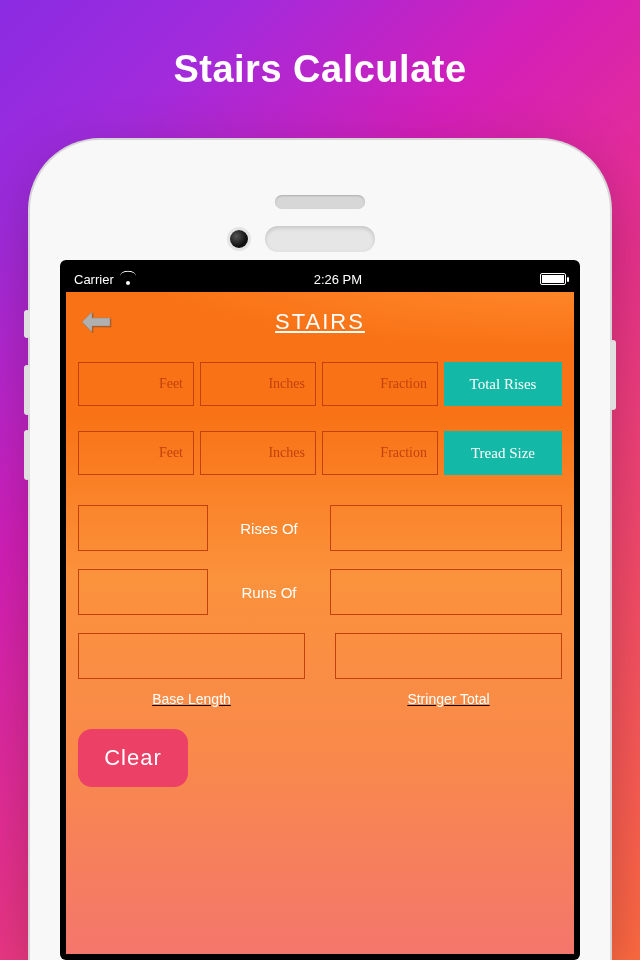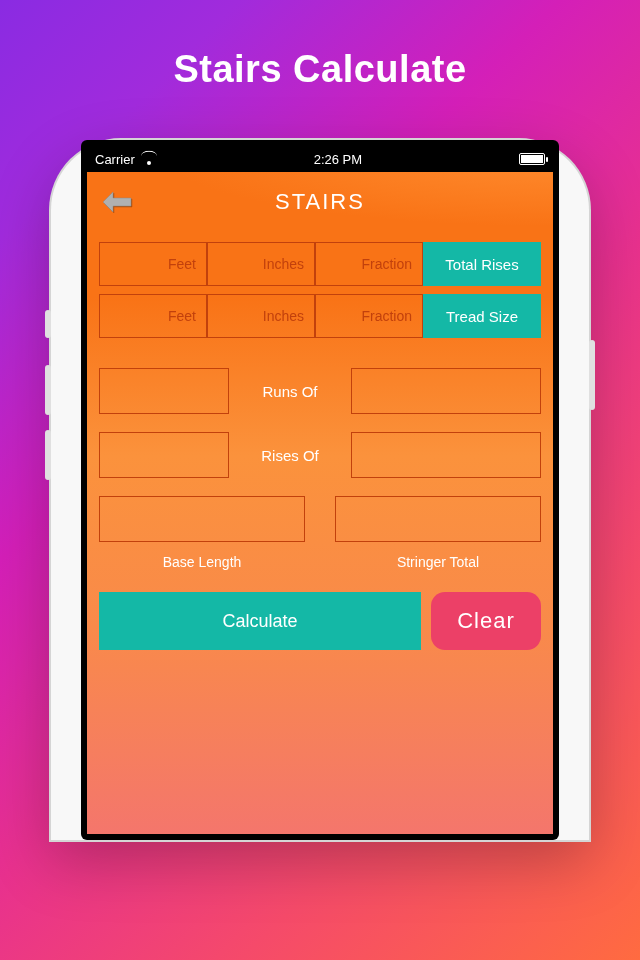--- a/index.html
+++ b/index.html
@@ -14,24 +14,25 @@
     color: #fff;
     font-size: 38px;
     font-weight: 700;
     padding-top: 48px;
     letter-spacing: 0.5px;
   }
   .phone {
     position: absolute;
     left: 50%; transform: translateX(-50%);
     top: 140px;
-    width: 538px;
+    width: 580px;
     background: #f8f8f8;
     border-radius: 70px 70px 0 0;
     box-shadow: 0 0 0 2px #d5d5d5, 0 20px 60px rgba(0,0,0,0.25);
+    padding-top: 120px;
   }
   .phone-side-btn { position:absolute; background:#e0e0e0; border-radius:3px; }
   .sb1 { left:-6px; top:170px; width:6px; height:28px; }
   .sb2 { left:-6px; top:225px; width:6px; height:50px; }
   .sb3 { left:-6px; top:290px; width:6px; height:50px; }
   .sb4 { right:-6px; top:200px; width:6px; height:70px; }
   .speaker {
     position:absolute; top:55px; left:50%; transform:translateX(-50%);
     width:90px; height:14px; background:#d7d7d7; border-radius:8px;
     box-shadow: inset 0 1px 2px rgba(0,0,0,0.2);
@@ -75,29 +76,30 @@
   .battery-fill { position:absolute; left:1px; top:1px; bottom:1px; right:1px; background:#fff; }
 
   .app-header {
     height:60px; position:relative;
     display:flex; align-items:center; justify-content:center;
     background: radial-gradient(ellipse 140% 200% at 100% -30%, #ff8b2e 0%, #f97316 60%);
   }
   .app-header .title {
     color:#fff; font-size:22px; font-weight:400; letter-spacing:2px;
     font-family: Arial, sans-serif;
+    text-decoration: underline;
   }
   .back-arrow {
     position:absolute; left:14px; top:50%; transform:translateY(-50%);
     color:#bbb; filter: drop-shadow(1px 1px 0 rgba(0,0,0,0.3));
   }
   .back-arrow svg { display:block; }
 
   .content { padding: 10px 12px; }
-  .row { display:flex; margin-bottom:8px; }
+  .row { display:flex; gap:6px; margin-bottom:25px;font-family:Liberation Serif, serif; }
   .cell {
     flex:1; height:44px; border:1px solid #c2410c;
     display:flex; align-items:center; justify-content:flex-end;
     padding:0 10px; color:#c2410c; font-size:14px;
     background:transparent;
   }
   .chip {
     flex:0 0 118px; height:44px; background:#14b8a6;
     display:flex; align-items:center; justify-content:center;
     color:#fff; font-size:15px; font-weight:400;
@@ -107,21 +109,21 @@
   .mid-row { display:flex; align-items:center; gap:16px; margin-bottom:18px; }
   .mid-box {
     flex:0 0 130px; height:46px; border:1px solid #c2410c;
   }
   .mid-label {
     flex:0 0 90px; text-align:center; color:#fff; font-size:15px;
   }
   .mid-box2 { flex:1; height:46px; border:1px solid #c2410c; }
 
   .bottom-row { display:flex; gap:30px; margin-top:18px; justify-content:center; }
-  .bottom-col { display:flex; flex-direction:column; align-items:center; gap:12px; flex:1; }
+  .bottom-col { display:flex; flex-direction:column; align-items:center; gap:12px; flex:1;text-decoration:underline; }
   .bottom-box { width:100%; height:46px; border:1px solid #c2410c; }
   .bottom-label { color:#fff; font-size:14px; }
 
   .actions { display:flex; gap:10px; margin-top:22px; }
   .btn-calc {
     flex:1; height:58px; background:#14b8a6; color:#fff;
     display:flex; align-items:center; justify-content:center;
     font-size:18px;
   }
   .btn-clear {
@@ -185,43 +187,42 @@
           <div class="row">
             <div class="cell">Feet</div>
             <div class="cell">Inches</div>
             <div class="cell">Fraction</div>
             <div class="chip">Tread Size</div>
           </div>
 
           <div class="mid">
             <div class="mid-row">
               <div class="mid-box"></div>
-              <div class="mid-label">Runs Of</div>
+              <div class="mid-label">Rises Of</div>
               <div class="mid-box2"></div>
             </div>
             <div class="mid-row">
               <div class="mid-box"></div>
-              <div class="mid-label">Rises Of</div>
+              <div class="mid-label">Runs Of</div>
               <div class="mid-box2"></div>
             </div>
           </div>
 
           <div class="bottom-row">
             <div class="bottom-col">
               <div class="bottom-box"></div>
               <div class="bottom-label">Base Length</div>
             </div>
             <div class="bottom-col">
               <div class="bottom-box"></div>
               <div class="bottom-label">Stringer Total</div>
             </div>
           </div>
 
           <div class="actions">
-            <div class="btn-calc">Calculate</div>
             <div class="btn-clear">Clear</div>
           </div>
 
         </div>
 
       </div>
     </div>
   </div>
 </div>
 

